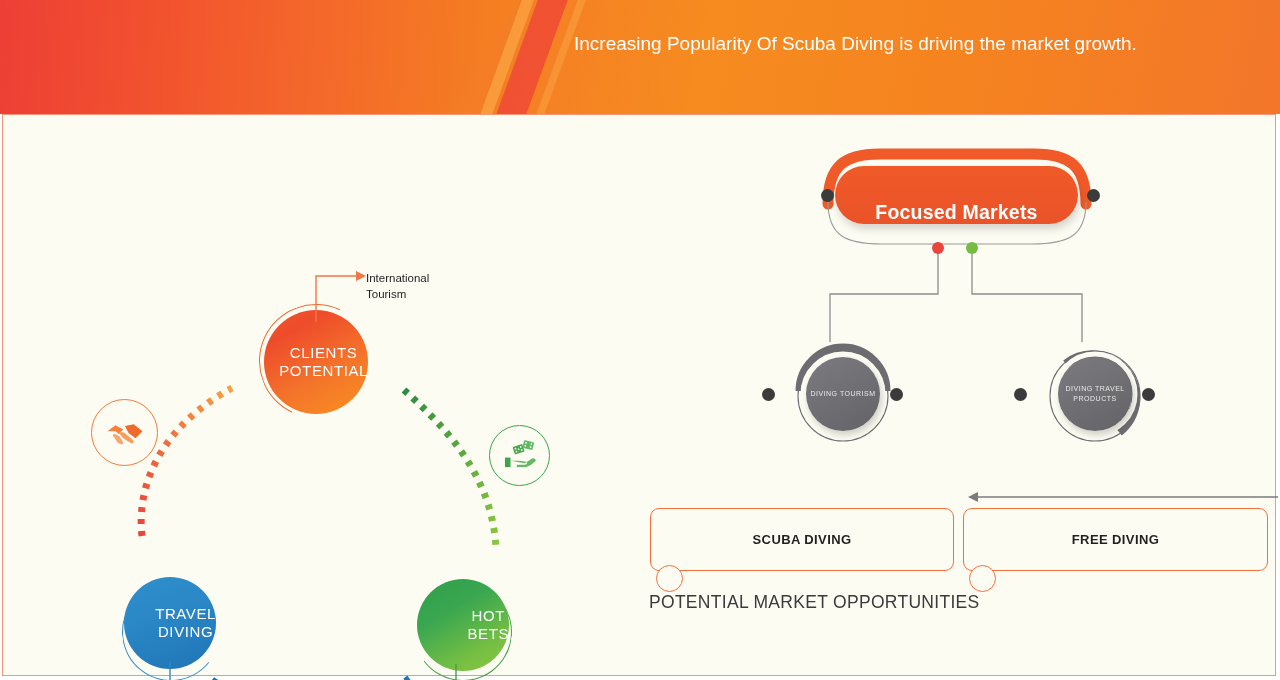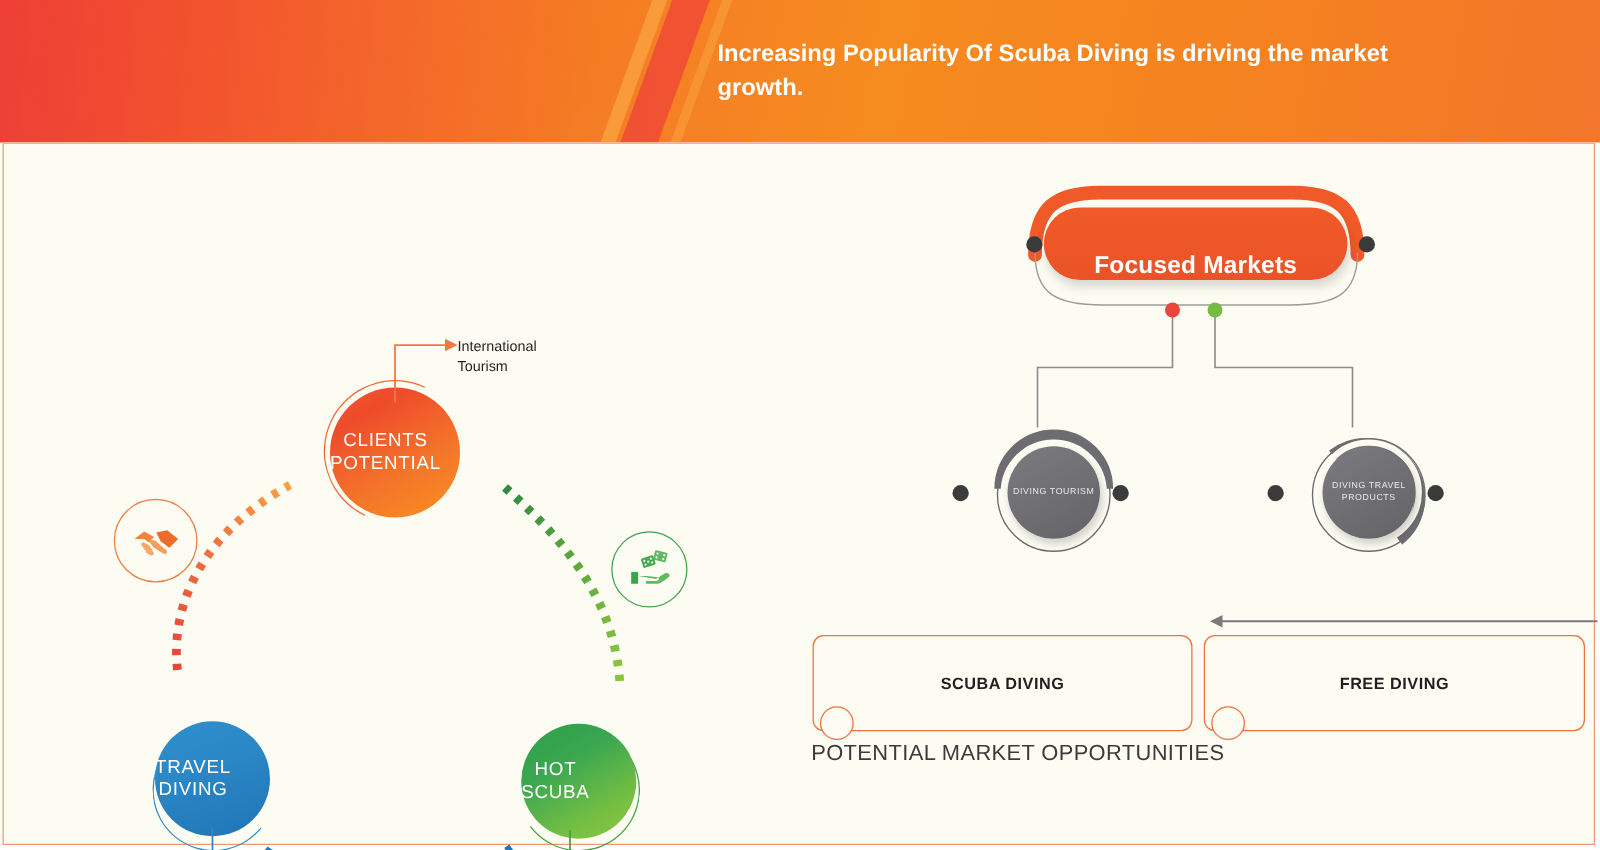--- a/index.html
+++ b/index.html
@@ -29,37 +29,37 @@
     background:linear-gradient(95deg,#ed3f36 0%, #f2522e 30%, #f4692a 62%, #f58220 100%);
     clip-path:polygon(0 0, 100% 0, 86% 100%, 0 100%);
   }
   .title-left{
     position:absolute;left:38px;top:16px;width:470px;
     color:#ffffff;font-style:italic;font-weight:400;
     font-size:23.5px;line-height:1.32;letter-spacing:.2px;
   }
   .title-right{
     position:absolute;left:574px;top:31px;width:600px;
-    color:#ffffff;font-size:19px;line-height:1.42;font-weight:700;
+    color:#ffffff;font-size:19px;line-height:1.42;font-weight:400;
   }
 
   
   .panel{
     position:absolute;left:2px;top:114px;width:1274px;height:562px;
     background:#fdfcf3;
     border:1.5px solid #f3977b;
     box-sizing:border-box;
   }
 
   
   .left{position:absolute;left:0;top:114px;width:640px;height:566px;}
 
   .bubble{
     position:absolute;border-radius:50%;
-    display:flex;align-items:center;justify-content:flex-start;
+    display:flex;align-items:center;justify-content:flex-end;
     text-align:center;color:#ffffff;
     font-size:15px;line-height:1.22;letter-spacing:.6px;
     z-index:4;
   }
   .bubble span{display:block;}
 
   .bubble-ring{
     position:absolute;border-radius:50%;border:1.3px solid transparent;
     z-index:3;box-sizing:border-box;
   }
@@ -143,21 +143,21 @@
     letter-spacing:.5px;z-index:5;
     box-shadow:2px 4px 7px rgba(0,0,0,.18);
   }
 
   #futuristic-title{
     position:absolute;left:9px;top:478px;
     font-size:17.5px;color:#3b3b3b;letter-spacing:.3px;
   }
 
   .opp-box{
-    position:absolute;height:77px;
+    position:absolute;height:63px;
     border:1.3px solid #f1703c;border-radius:9px;
     background:#fdfcf3;
     display:flex;align-items:center;justify-content:center;
     font-size:13px;font-weight:700;color:#231f20;letter-spacing:.4px;
     box-sizing:border-box;z-index:3;
   }
   #opp-scuba{left:10px;top:394px;width:304px;}
   #opp-free{left:323px;top:394px;width:305px;}
 
   .opp-knob{
@@ -236,21 +236,21 @@
       <div>
         <span>TRAVEL</span>
         <span>DIVING</span>
       </div>
     </div>
 
     <div class="bubble-ring" id="hot-bets-ring"></div>
     <div class="bubble" id="hot-bets">
       <div>
         <span>HOT</span>
-        <span>SCUBA</span>
+        <span>BETS</span>
       </div>
     </div>
 
     <div class="icon-circle" id="icon-handshake">
       <svg width="42" height="42" viewBox="0 0 48 48">
         <path d="M4,22 L13,15 L22,20 L17,25 L13,22 Z" fill="#f4813c"></path>
         <path d="M24,16 L34,14 L44,22 L36,30 L28,24 Z" fill="#ef6a2d"></path>
         <path d="M17,24 C20,22 23,23 26,26 L33,32 C35,34 33,37 30,35 L22,30 Z" fill="#f69d5e"></path>
         <rect x="10" y="26" width="9" height="4" rx="2" fill="#f7a66d" transform="rotate(28 14 28)"></rect>
         <rect x="12" y="29" width="9" height="4" rx="2" fill="#f7a66d" transform="rotate(28 16 31)"></rect>

